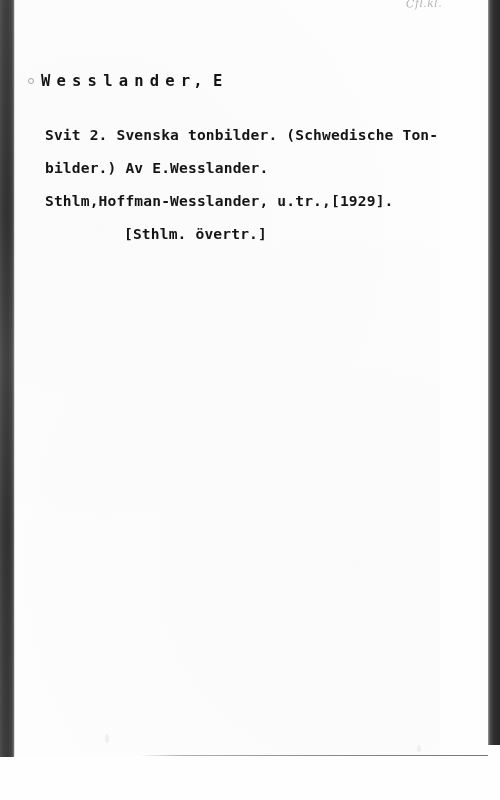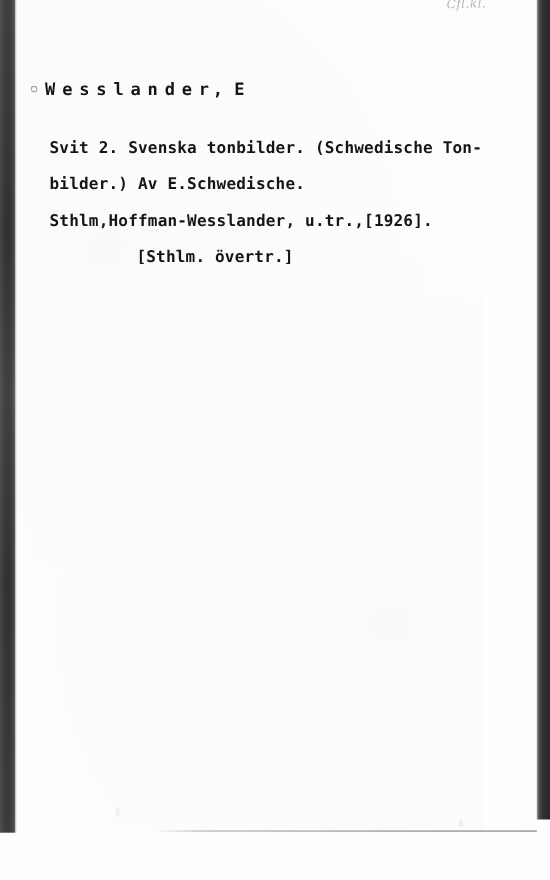--- a/index.html
+++ b/index.html
@@ -192,23 +192,23 @@
     <div id="card-text">
 
       <div id="heading-row">
         <span id="heading-dot"></span>
         <span id="heading-name" class="tw">Wesslander</span>
         <span id="heading-initial" class="tw"><span>,</span>&nbsp;<span>E</span></span>
       </div>
 
       <div id="line-title" class="tw body-line">Svit 2. Svenska tonbilder. (Schwedische Ton-</div>
 
-      <div id="line-title2" class="tw body-line">bilder.) Av E.Schwedische.</div>
-
-      <div id="line-imprint" class="tw body-line">Sthlm,Hoffman-Wesslander, u.tr.,[1926].</div>
+      <div id="line-title2" class="tw body-line">bilder.) Av E.Wesslander.</div>
+
+      <div id="line-imprint" class="tw body-line">Sthlm,Hoffman-Wesslander, u.tr.,[1929].</div>
 
       <div id="line-note" class="tw body-line">[Sthlm. övertr.]</div>
 
     </div>
 
     <span class="speck" id="speck-a"></span>
     <span class="speck" id="speck-b"></span>
     <span class="speck" id="speck-c"></span>
   </div>
 

